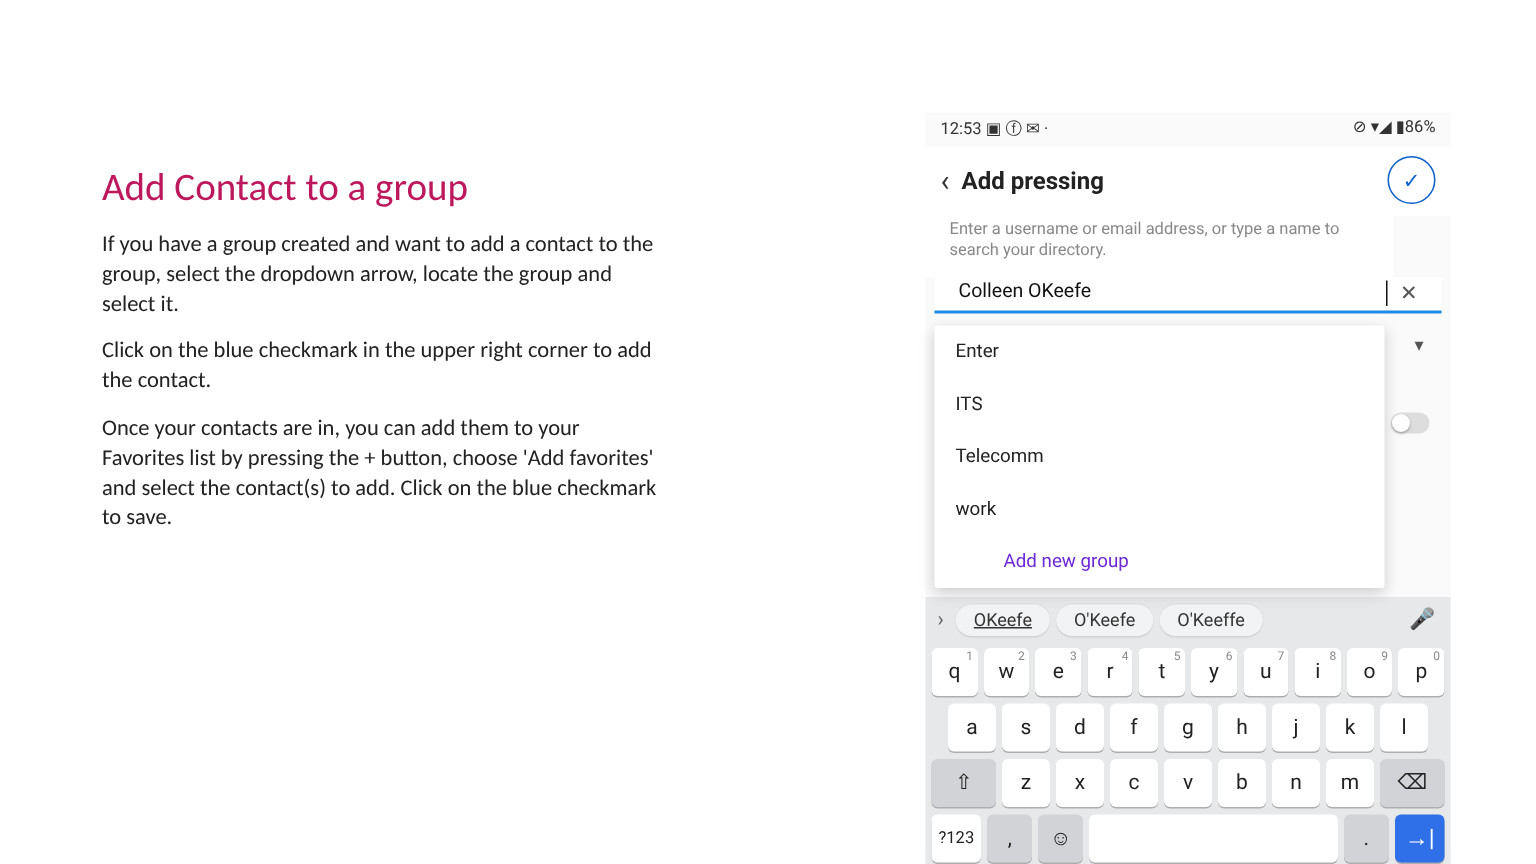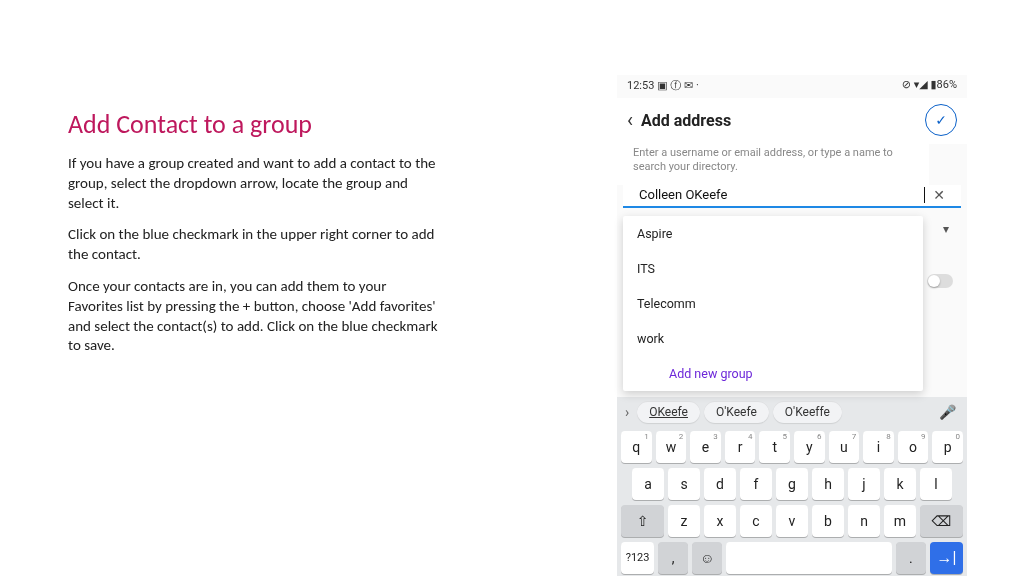--- a/index.html
+++ b/index.html
@@ -193,37 +193,37 @@
   <div class="statusbar">
     <div>
       <span>12:53</span>
       <span class="icons">▣ ⓕ ✉ ·</span>
     </div>
     <div class="icons">⊘ ▾◢ ▮86%</div>
   </div>
 
   <div class="header">
     <div class="back">‹</div>
-    <div class="title">Add address</div>
+    <div class="title">Add pressing</div>
     <div class="confirm">
       <span>✓</span>
     </div>
   </div>
 
   <div class="hint">Enter a username or email address, or type a name to search your directory.</div>
 
   <div class="input-row">
     <span class="value">Colleen OKeefe</span>
     <span class="clear">✕</span>
   </div>
 
   <div class="dropdown">
     <span class="dd-chevron">▾</span>
     <div class="dd-toggle"></div>
-    <div class="item">Aspire</div>
+    <div class="item">Enter</div>
     <div class="item">ITS</div>
     <div class="item">Telecomm</div>
     <div class="item">work</div>
     <div class="item link">Add new group</div>
   </div>
 
   <div class="suggest">
     <span class="chev">›</span>
     <span class="chip primary">OKeefe</span>
     <span class="chip">O'Keefe</span>

